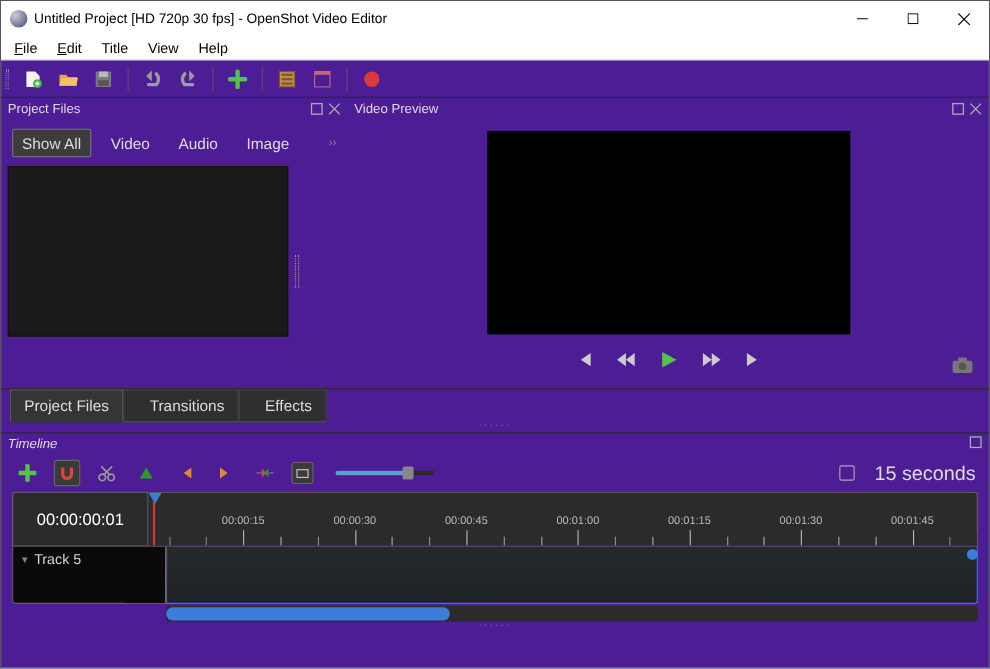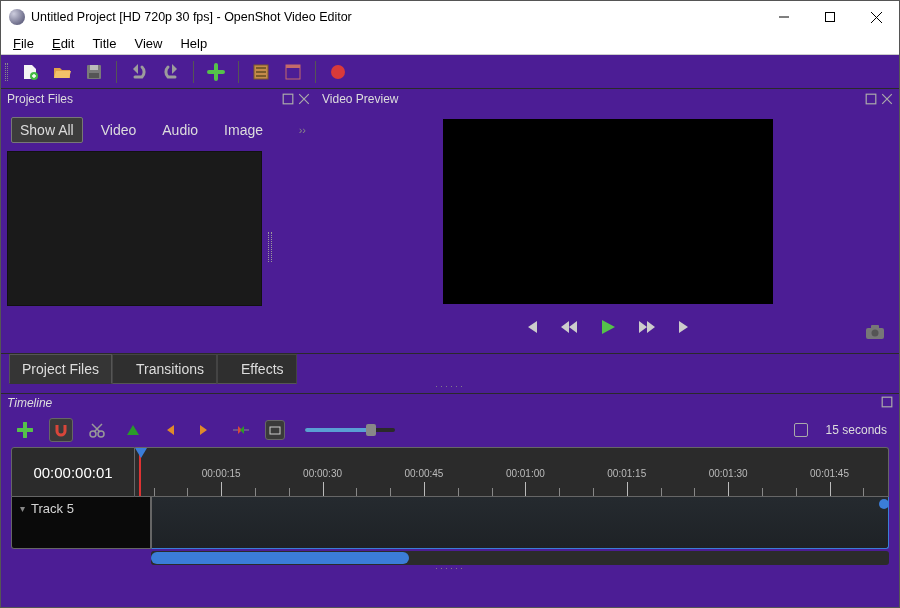--- a/index.html
+++ b/index.html
@@ -46,21 +46,21 @@
   
   .timeline { flex:1; display:flex; flex-direction:column; }
   .tl-title { height:20px; padding:2px 6px; font-size:12px; color:#ddd; display:flex; justify-content:space-between; border-top:1px solid #2a2a2a;font-style:italic;}
   .tl-toolbar { height:34px; display:flex; align-items:center; padding:0 12px; gap:12px; }
   .tl-btn { width:24px; height:24px; display:flex; align-items:center; justify-content:center; cursor:pointer;}
   .tl-btn.boxed { border:1px solid #666; border-radius:3px; background:#3a3a3a;}
   .slider { flex:0 0 90px; height:4px; background:#2a2a2a; border-radius:2px; position:relative; margin-left:8px;}
   .slider .fill{ position:absolute; left:0; top:0; height:100%; width:70%; background:#5a9fd4; border-radius:2px;}
   .slider .knob{ position:absolute; left:68%; top:-4px; width:10px; height:12px; background:#888; border-radius:2px;}
   .tl-spacer{flex:1;}
-  .tl-seconds{ color:#ddd; font-size:12px; margin-left:6px;}
+  .tl-seconds{ color:#ddd; font-size:18px; margin-left:6px;}
   .tl-body { flex:1; display:flex; flex-direction:column; padding:0 10px 4px;}
   .ruler-row { height:50px; display:flex;}
   .ruler-head { width:124px; display:flex; align-items:center; justify-content:center; color:#fff; font-size:15px; border:1px solid #666; border-radius:3px 0 0 0; background:#2b2b2b;}
   .ruler { flex:1; background:#2b2b2b; border:1px solid #666; border-left:none; border-radius:0 3px 0 0; position:relative; overflow:hidden;}
   .ruler .lbl{ position:absolute; top:20px; font-size:10px; color:#bbb; transform:translateX(-50%);}
   .ruler .tick{ position:absolute; bottom:0; width:1px; height:14px; background:#bbb;}
   .ruler .tick.minor{ height:8px; background:#888;}
   .playhead { position:absolute; top:0; bottom:0; width:2px; background:#d33; left:4px;}
   .playhead-cap{ position:absolute; top:0; left:-4px; width:0; height:0; border-left:6px solid transparent; border-right:6px solid transparent; border-top:10px solid #3b7dd8;}
   .track-row{ height:52px; display:flex;}

